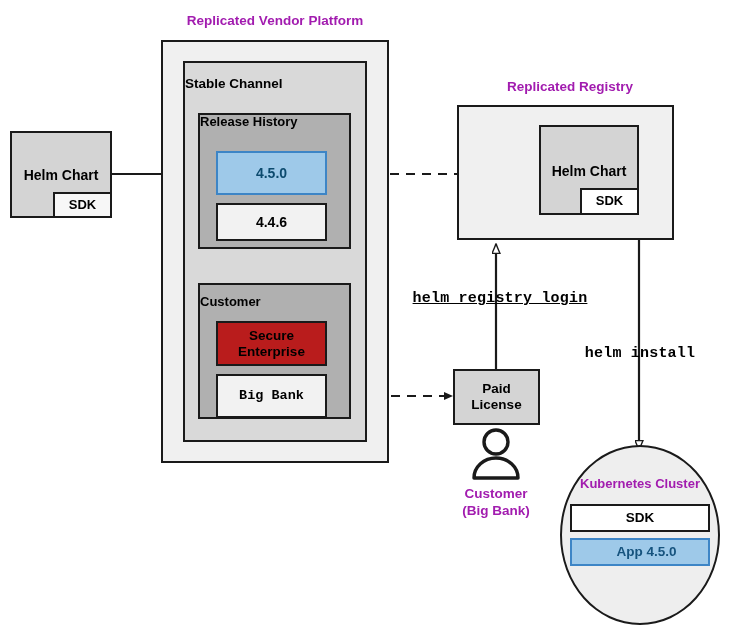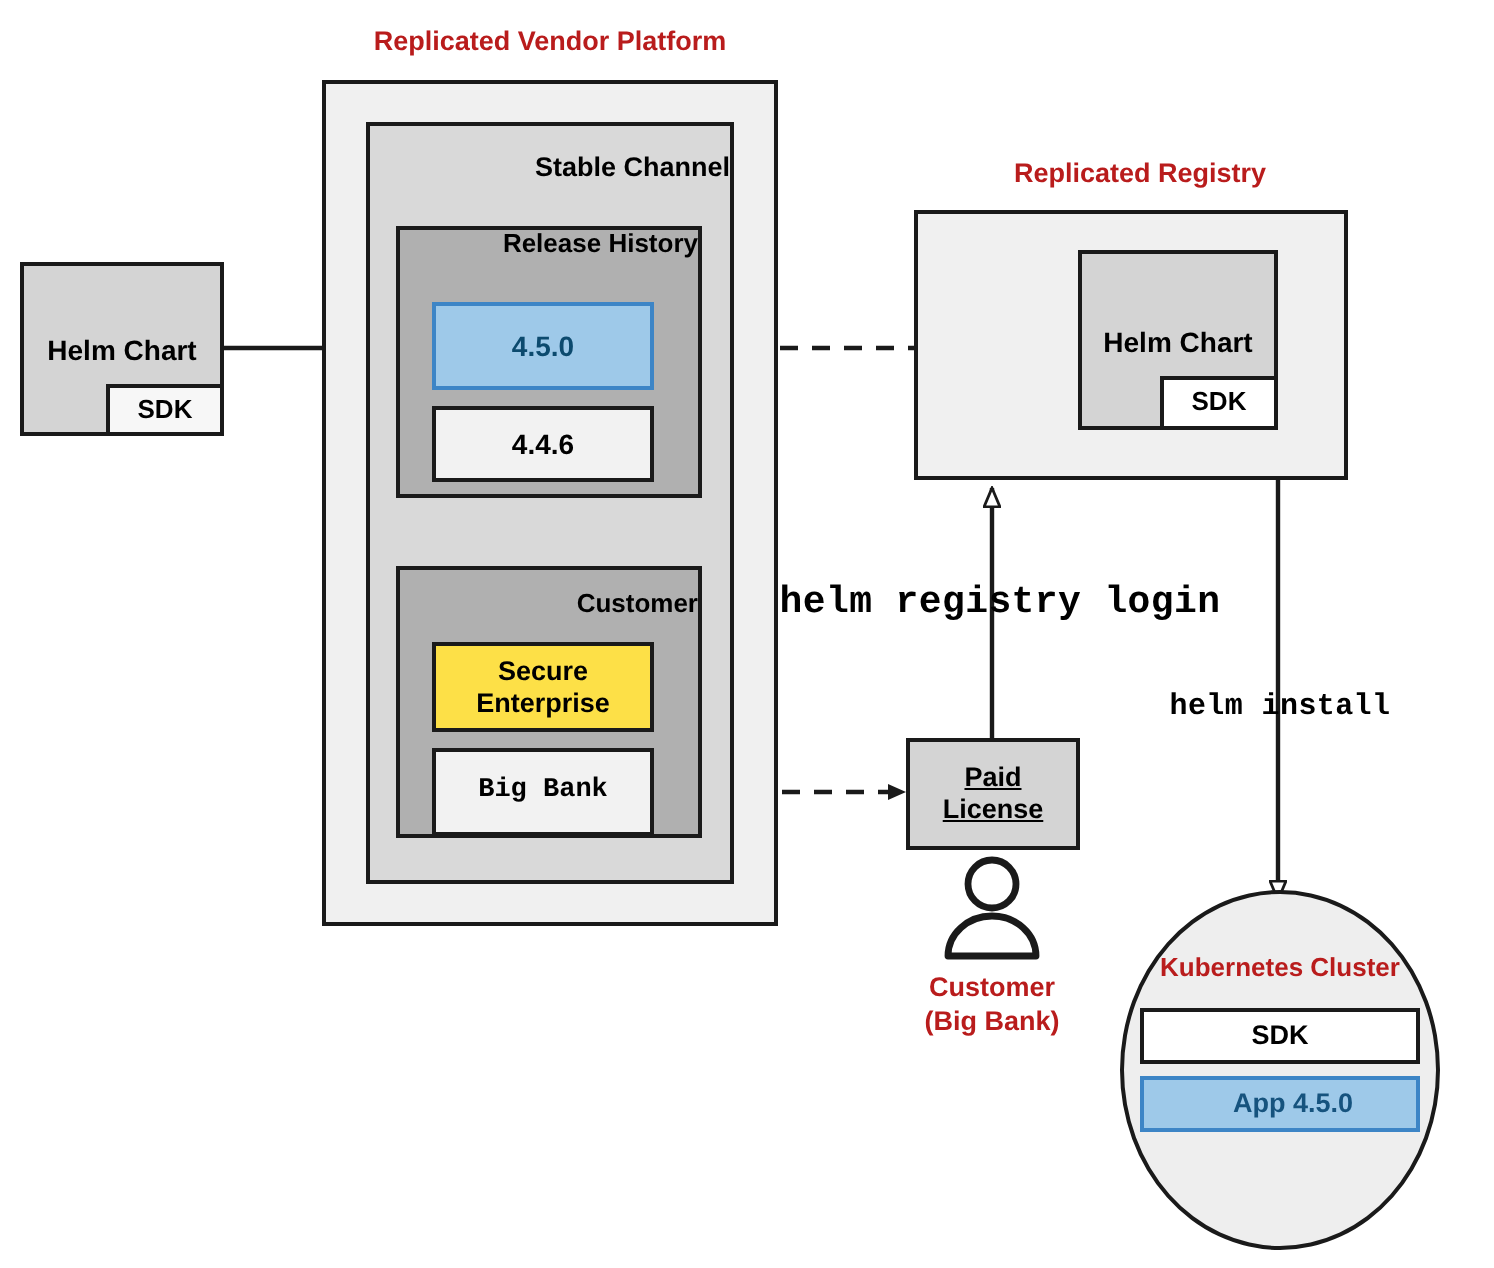--- a/index.html
+++ b/index.html
@@ -28,36 +28,36 @@
     justify-content: center;
     text-align: center;
     color: #000000;
     font-weight: bold;
     line-height: 1.15;
   }
   .caption {
     position: absolute;
     text-align: center;
     font-weight: bold;
-    color: #b91c1c;
+    color: #a21caf;
     white-space: nowrap;
   }
   .mono {
     position: absolute;
     font-family: "Liberation Mono", "DejaVu Sans Mono", monospace;
     font-weight: bold;
     color: #000000;
     white-space: nowrap;
     text-align: center;
   }
   .container-label {
     position: absolute;
     left: 0;
     right: 0;
-    text-align: right;
+    text-align: left;
     font-weight: bold;
     color: #000000;
   }
   svg.edges {
     position: absolute;
     left: 0;
     top: 0;
     width: 747px;
     height: 634px;
     pointer-events: none;
@@ -129,21 +129,21 @@
 
   <div class="node" style="left:216px; top:203px; width:111px; height:38px; background:#f2f2f2; font-size:14px;">
     <span>4.4.6</span>
   </div>
 
   <div class="node" style="left:198px; top:283px; width:153px; height:136px; background:#b0b0b0;
               display:block;">
     <div class="container-label" style="top:10px; font-size:13px;">Customer</div>
   </div>
 
-  <div class="node" style="left:216px; top:321px; width:111px; height:45px; background:#fde047; font-size:13.5px;">
+  <div class="node" style="left:216px; top:321px; width:111px; height:45px; background:#b91c1c; font-size:13.5px;">
     <span>Secure<br>Enterprise</span>
   </div>
 
   <div class="node" style="left:216px; top:374px; width:111px; height:44px; background:#f2f2f2; font-size:13.5px;font-family:Liberation Mono, monospace;">
     <span>Big Bank</span>
   </div>
 
   <div class="caption" style="left:455px; top:79px; width:230px; font-size:13.5px;">Replicated Registry</div>
 
   <div class="node" style="left:457px; top:105px; width:217px; height:135px; background:#f0f0f0;
@@ -151,37 +151,37 @@
 
   <div class="node" style="left:539px; top:125px; width:100px; height:90px; background:#d4d4d4;
               font-size:14px; align-items:flex-start; padding-top:36px;">
     <span>Helm Chart</span>
   </div>
   <div class="node" style="left:580px; top:188px; width:59px; height:27px; background:#ffffff; font-size:13px;">
     <span>SDK</span>
   </div>
 
   <div class="node" style="left:453px; top:369px; width:87px; height:56px; background:#d4d4d4;
-              font-size:13.5px; flex-direction:column;text-decoration:underline;">
+              font-size:13.5px; flex-direction:column;">
     <span>Paid<br>License</span>
   </div>
 
   <div class="caption" style="left:431px; top:503px; width:130px; font-size:13.5px;">(Big Bank)</div>
   <div class="caption" style="left:431px; top:486px; width:130px; font-size:13.5px;">Customer</div>
 
   <div class="ellipse-node" style="left:560px; top:445px; width:160px; height:180px;"></div>
 
   <div class="caption" style="left:560px; top:476px; width:160px; font-size:13px;">Kubernetes Cluster</div>
 
   <div class="node" style="left:570px; top:504px; width:140px; height:28px; background:#ffffff; font-size:13.5px;">
     <span>SDK</span>
   </div>
 
   <div class="node" style="left:570px; top:538px; width:140px; height:28px; background:#9ec9e9;
               border-color:#3d85c6; color:#16537e; font-size:13.5px;padding-left:13px;">
     <span>App 4.5.0</span>
   </div>
 
-  <div class="mono" style="left:380px; top:290px; width:240px; font-size:19px; letter-spacing:0.2px;">helm registry login</div>
+  <div class="mono" style="left:380px; top:290px; width:240px; font-size:15px; letter-spacing:0.2px;text-decoration:underline;">helm registry login</div>
 
   <div class="mono" style="left:555px; top:345px; width:170px; font-size:15px; letter-spacing:0.2px;">helm install</div>
 
 </div>
 
 </body></html>

